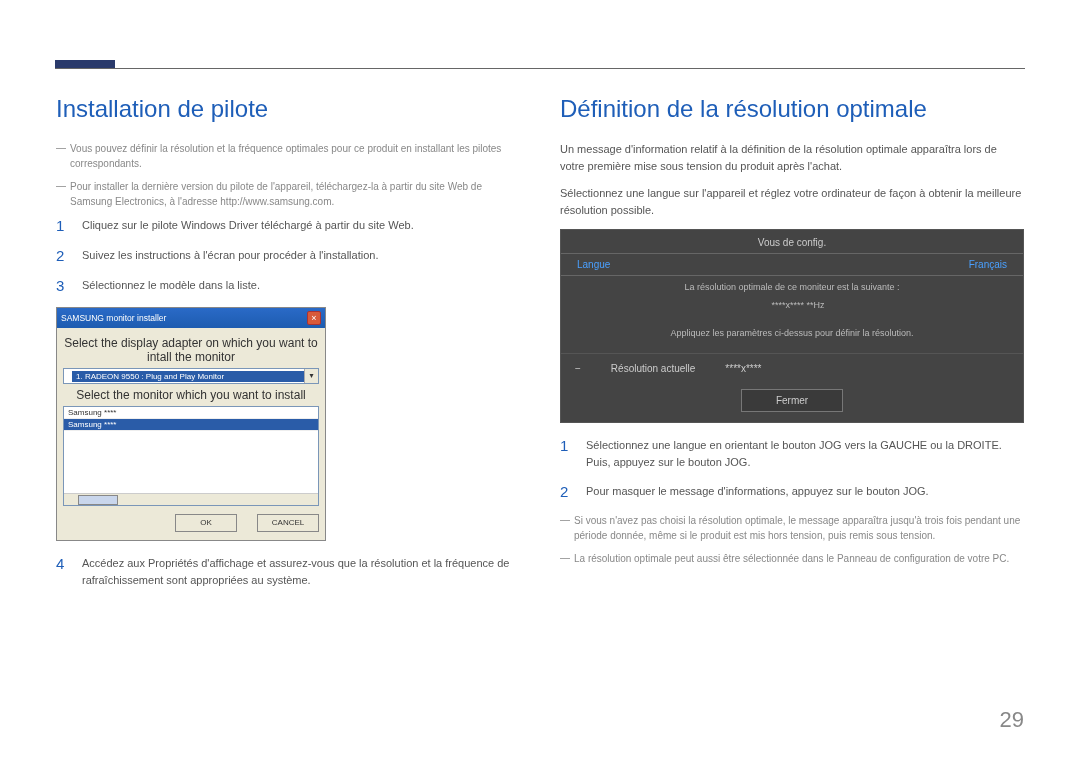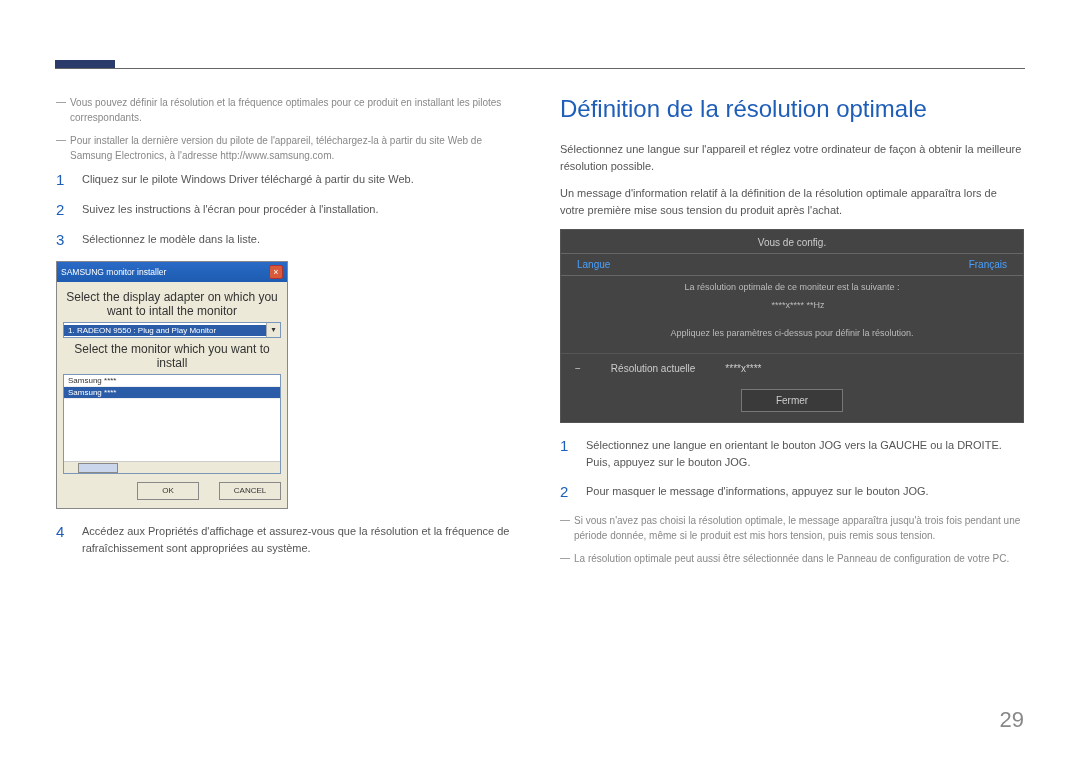--- a/index.html
+++ b/index.html
@@ -79,21 +79,21 @@
   }
   .step-text {
     font-size: 11px;
     color: #555;
     line-height: 1.55;
     flex: 1;
   }
 
   
   .win-dialog {
-    width: 232px;
+    width: 270px;
     border: 1px solid #888;
     margin: 6px 0 14px 0;
     background: #ece9d8;
     font-size: 8px;
     font-family: Tahoma, sans-serif;
   }
   .win-titlebar {
     height: 20px;
     background: linear-gradient(#2a6ac7, #1d5cb0);
     display: flex;
@@ -124,20 +124,21 @@
     margin: 4px 0;
   }
   .win-select {
     height: 16px;
     border: 1px solid #7a96b8;
     background: #fff;
     display: flex;
     align-items: center;
     justify-content: space-between;
     margin-bottom: 2px;
+    padding-left: 8px;
   }
   .win-select-sel {
     background: #2a5ca8;
     color: #fff;
     flex: 1;
     padding: 1px 4px;
     font-size: 8px;
   }
   .win-select-arrow {
     width: 14px;
@@ -258,20 +259,21 @@
 </style>
 </head>
 <body>
 
 <div class="top-rule-accent"></div>
 <div class="top-rule"></div>
 
 <div class="page">
 
   <div class="col">
+    <h1>Installation de pilote</h1>
 
     <div class="note">Vous pouvez définir la résolution et la fréquence optimales pour ce produit en installant les pilotes correspondants.</div>
     <div class="note">Pour installer la dernière version du pilote de l'appareil, téléchargez-la à partir du site Web de Samsung Electronics, à l'adresse http://www.samsung.com.</div>
 
     <div class="step">
       <div class="step-num">1</div>
       <div class="step-text">Cliquez sur le pilote Windows Driver téléchargé à partir du site Web.</div>
     </div>
     <div class="step">
       <div class="step-num">2</div>
@@ -311,22 +313,22 @@
     <div class="step">
       <div class="step-num">4</div>
       <div class="step-text">Accédez aux Propriétés d'affichage et assurez-vous que la résolution et la fréquence de rafraîchissement sont appropriées au système.</div>
     </div>
 
   </div>
 
   <div class="col">
     <h1>Définition de la résolution optimale</h1>
 
+    <div class="body-text">Un message d'information relatif à la définition de la résolution optimale apparaîtra lors de votre première mise sous tension du produit après l'achat.</div>
     <div class="body-text">Sélectionnez une langue sur l'appareil et réglez votre ordinateur de façon à obtenir la meilleure résolution possible.</div>
-    <div class="body-text">Un message d'information relatif à la définition de la résolution optimale apparaîtra lors de votre première mise sous tension du produit après l'achat.</div>
 
     <div class="osd">
       <div class="osd-title">Vous de config.</div>
       <div class="osd-sel">
         <span class="osd-sel-key">Langue</span>
         <span class="osd-sel-val">Français</span>
       </div>
       <div class="osd-text">La résolution optimale de ce moniteur est la suivante :</div>
       <div class="osd-text" style="padding-top:0;padding-bottom:10px;margin-left:12px;">****x**** **Hz</div>
       <div class="osd-text" style="padding-bottom:14px;">Appliquez les paramètres ci-dessus pour définir la résolution.</div>

